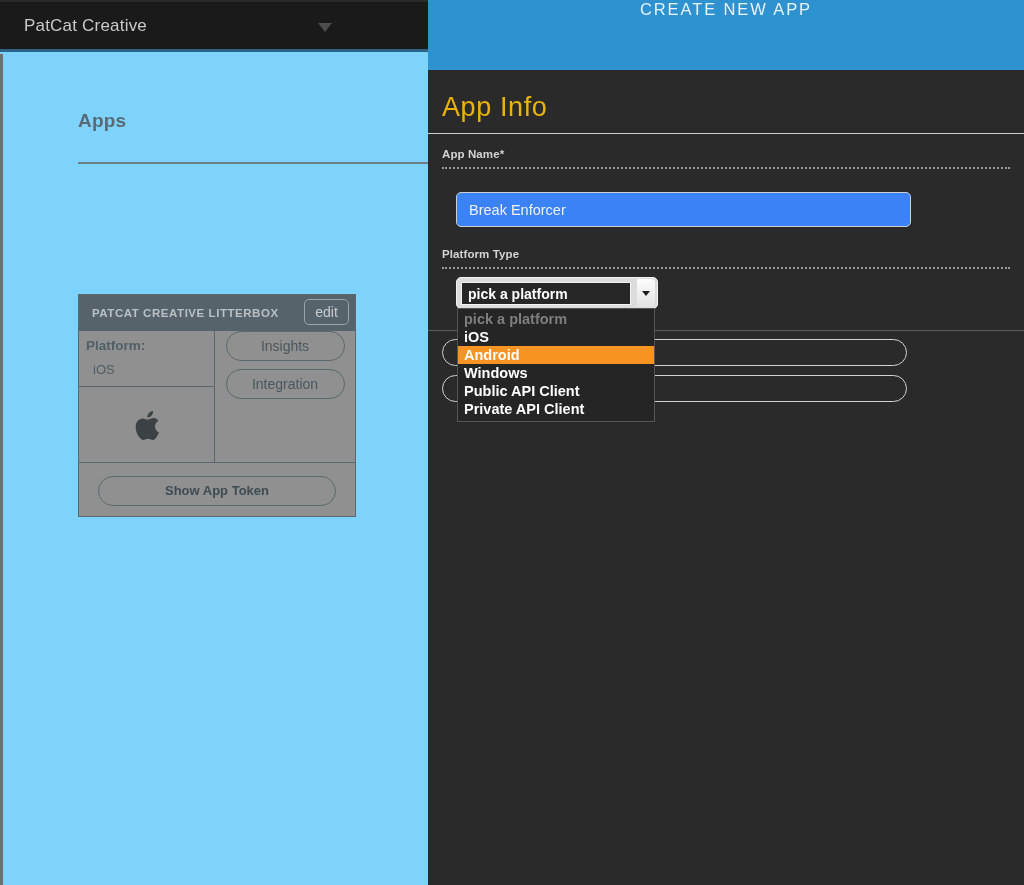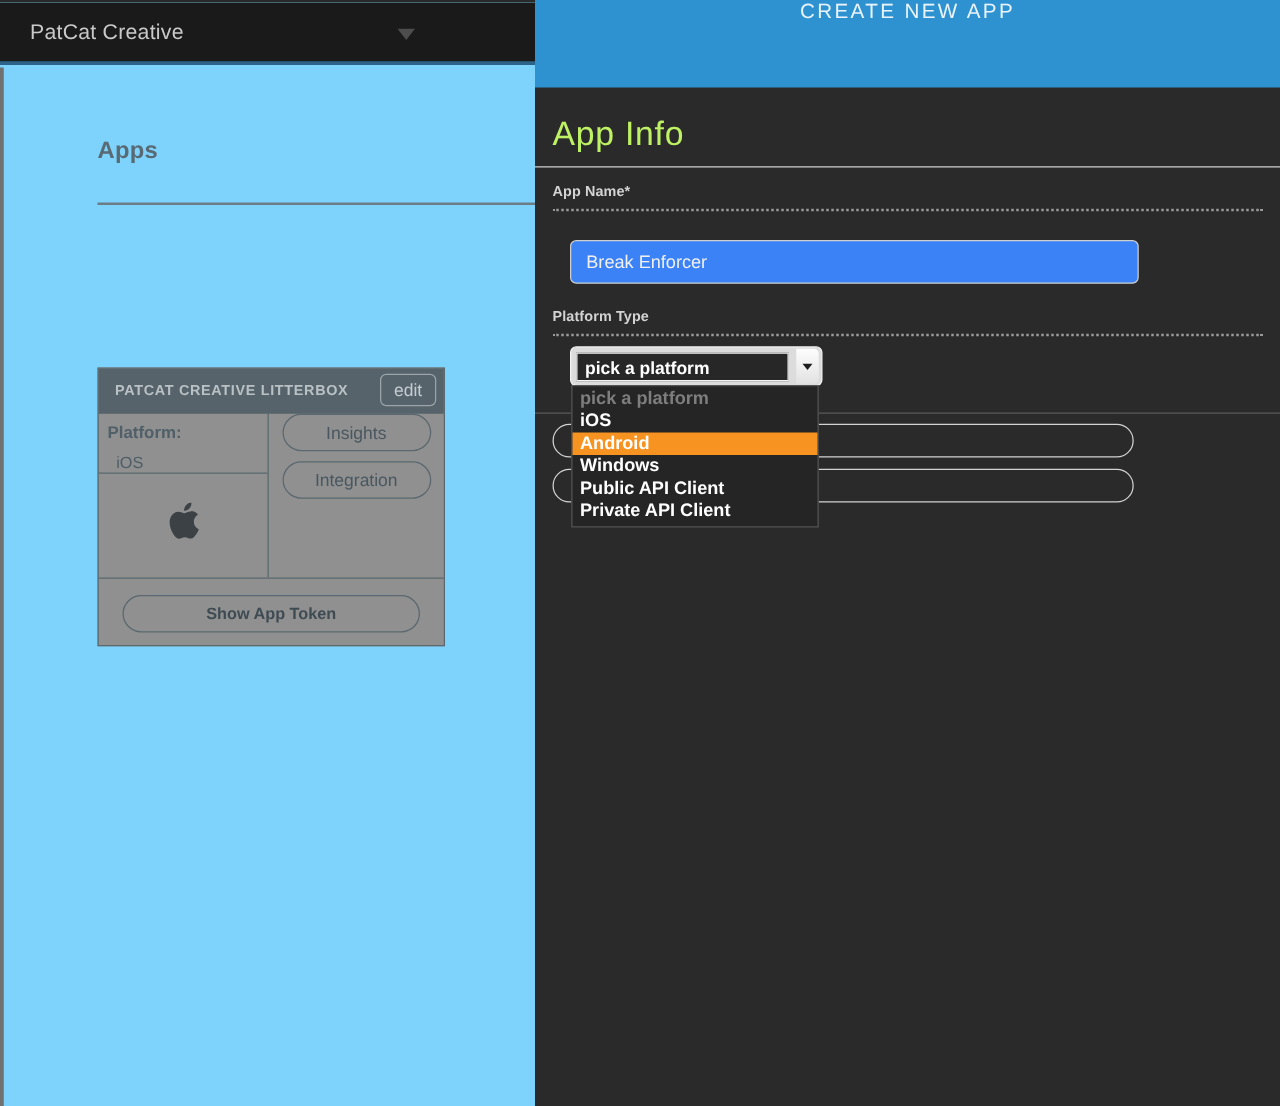--- a/index.html
+++ b/index.html
@@ -134,21 +134,21 @@
     height: 132px;
     border-bottom: 1px solid #5b686f;
     box-sizing: border-box;
   }
   .card-col-left {
     width: 136px;
     border-right: 1px solid #5b686f;
     box-sizing: border-box;
   }
   .cc-platform-label {
-    height: 48px;
+    height: 56px;
     border-bottom: 1px solid #5b686f;
     box-sizing: border-box;
     padding: 7px 0 0 7px;
   }
   .cc-platform-label .lbl {
     font-size: 13.5px;
     font-weight: bold;
     color: #505f68;
     display: block;
   }
@@ -231,21 +231,21 @@
     letter-spacing: 1.9px;
     font-weight: 300;
   }
 
   .section-title {
     position: absolute;
     left: 14px;
     top: 92px;
     font-size: 27px;
     font-weight: 300;
-    color: #bef264;
+    color: #eab308;
     letter-spacing: .6px;
   }
   .section-rule {
     position: absolute;
     left: 0;
     top: 133px;
     width: 596px;
     height: 1px;
     background: #cfcfcf;
   }

